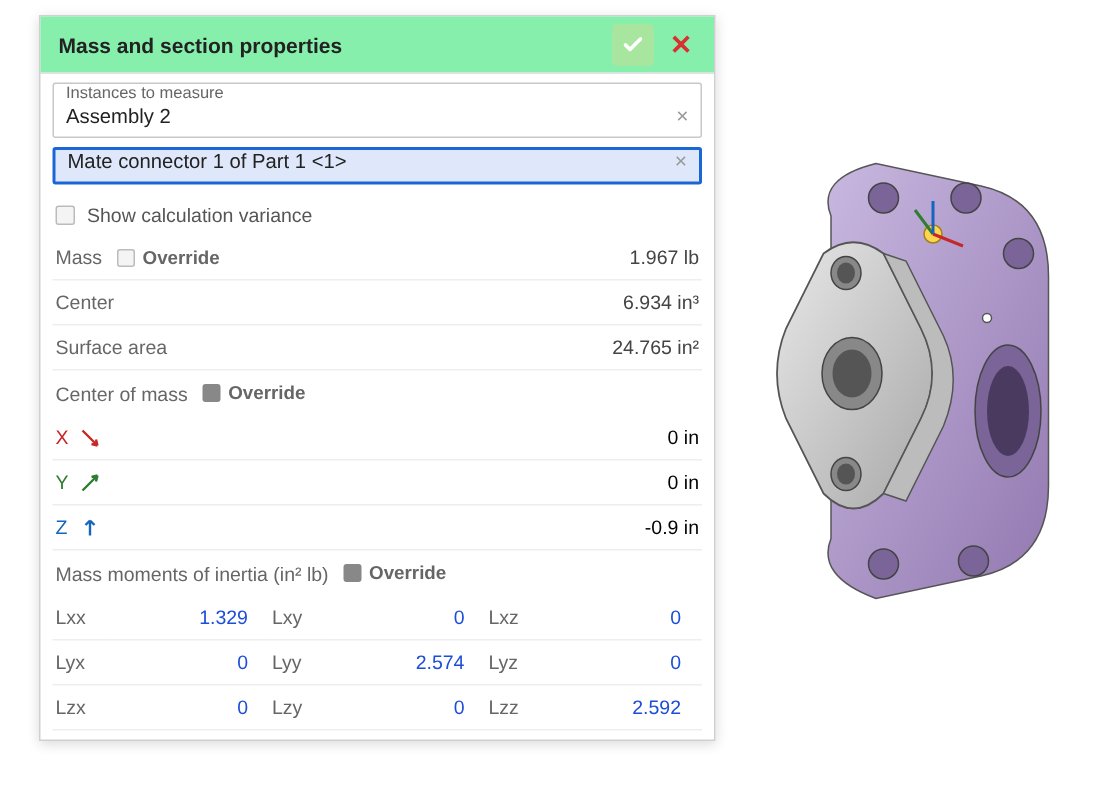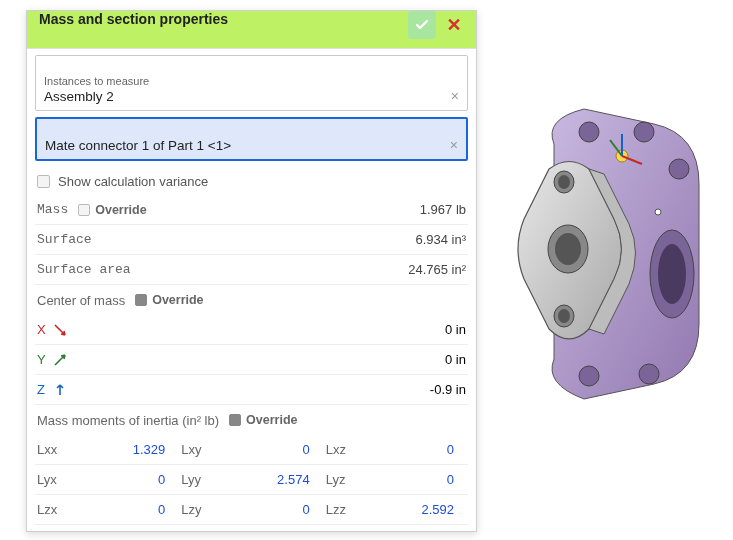--- a/index.html
+++ b/index.html
@@ -3,40 +3,40 @@
 <meta charset="utf-8">
 <style>
   * { box-sizing: border-box; margin: 0; padding: 0; font-family: "Segoe UI", Arial, sans-serif; }
   body { background: #fff; width: 733px; height: 540px; position: relative; overflow: hidden; }
   .panel {
     position: absolute; left: 26px; top: 10px; width: 451px;
     background: #fff; border: 1px solid #d0d0d0;
     box-shadow: 0 2px 8px rgba(0,0,0,0.15);
   }
   .panel-header {
-    display: flex; align-items: flex-start; height: 38px;
+    display: flex; align-items: center; height: 38px;
     padding: 0 8px 0 12px; border-bottom: 1px solid #e0e0e0;
-    background: #bef264;
+    background: #86efac;
   }
   .panel-title { flex: 1; font-size: 14px; font-weight: 600; color: #222; }
   .hdr-btn {
     width: 28px; height: 28px; display: flex; align-items: center; justify-content: center;
     margin-left: 4px; cursor: pointer; border-radius: 3px;
   }
   .hdr-confirm { background: #a8e6a0; }
   .hdr-close { color: #d93030; font-size: 18px; font-weight: bold; }
   .tabs { display: flex; height: 34px; border-bottom: 1px solid #e0e0e0; }
   .tab {
     flex: 1; display: flex; align-items: center; justify-content: center;
     font-size: 13px; color: #555; cursor: pointer; border-bottom: 3px solid transparent;
   }
   .tab.active { color: #1a66d6; border-bottom-color: #1a66d6; font-weight: 500;}
   .panel-body { padding: 6px 8px; }
   .field-box {
-    border: 1px solid #c8c8c8; border-radius: 2px; padding: 19px 8px 6px 8px;
+    border: 1px solid #c8c8c8; border-radius: 2px; padding: 0 8px 6px 8px;
     margin-bottom: 6px; position: relative; background: #fff;
   }
   .field-box.active { border: 2px solid #1a66d6; background: #dfe8fb; }
   .field-label { font-size: 11px; color: #666; margin-bottom: 2px; }
   .field-value { font-size: 13.5px; color: #222; }
   .field-clear {
     position: absolute; right: 8px; bottom: 6px; color: #999; font-size: 14px; cursor: pointer;
   }
   .check-row {
     display: flex; align-items: center; height: 28px; font-size: 13px; color: #555;
@@ -46,21 +46,21 @@
     width: 13px; height: 13px; border: 1px solid #bbb; border-radius: 2px;
     margin-right: 8px; background: #f4f4f4;
   }
   .checkbox.dark { background: #888; border-color: #888; }
   .prop-row {
     display: flex; align-items: center; height: 30px;
     border-bottom: 1px solid #eee; font-size: 13px; color: #666;
     padding: 0 2px;
   }
   .prop-row:last-of-type { border-bottom: none; }
-  .prop-label { flex: 0 0 auto; font-family: Liberation Mono, monospace; }
+  .prop-label { flex: 0 0 auto; }
   .prop-override { display: flex; align-items: center; margin-left: 10px; font-size: 12.5px; color: #666; font-weight: bold; }
   .prop-override .checkbox { margin-right: 5px; width: 12px; height: 12px; }
   .prop-value { margin-left: auto; color: #444; }
   .axis-row {
     display: flex; align-items: center; height: 30px;
     border-bottom: 1px solid #eee; padding: 0 2px;
   }
   .axis-name { font-size: 13px; font-weight: 500; width: 14px; }
   .axis-icon { width: 14px; height: 14px; margin-left: 2px; }
   .axis-val { margin-left: auto; font-size: 13px; color: #000000; }
@@ -117,21 +117,21 @@
     <div class="prop-row">
       <span class="prop-label">Mass</span>
       <span class="prop-override">
         <span class="checkbox"></span>
         <span>Override</span>
       </span>
       <span class="prop-value">1.967 lb</span>
     </div>
 
     <div class="prop-row">
-      <span class="prop-label">Surface</span>
+      <span class="prop-label">Center</span>
       <span class="prop-value">6.934 in³</span>
     </div>
 
     <div class="prop-row">
       <span class="prop-label">Surface area</span>
       <span class="prop-value">24.765 in²</span>
     </div>
 
     <div class="section-head">
       <span>Center of mass</span>

